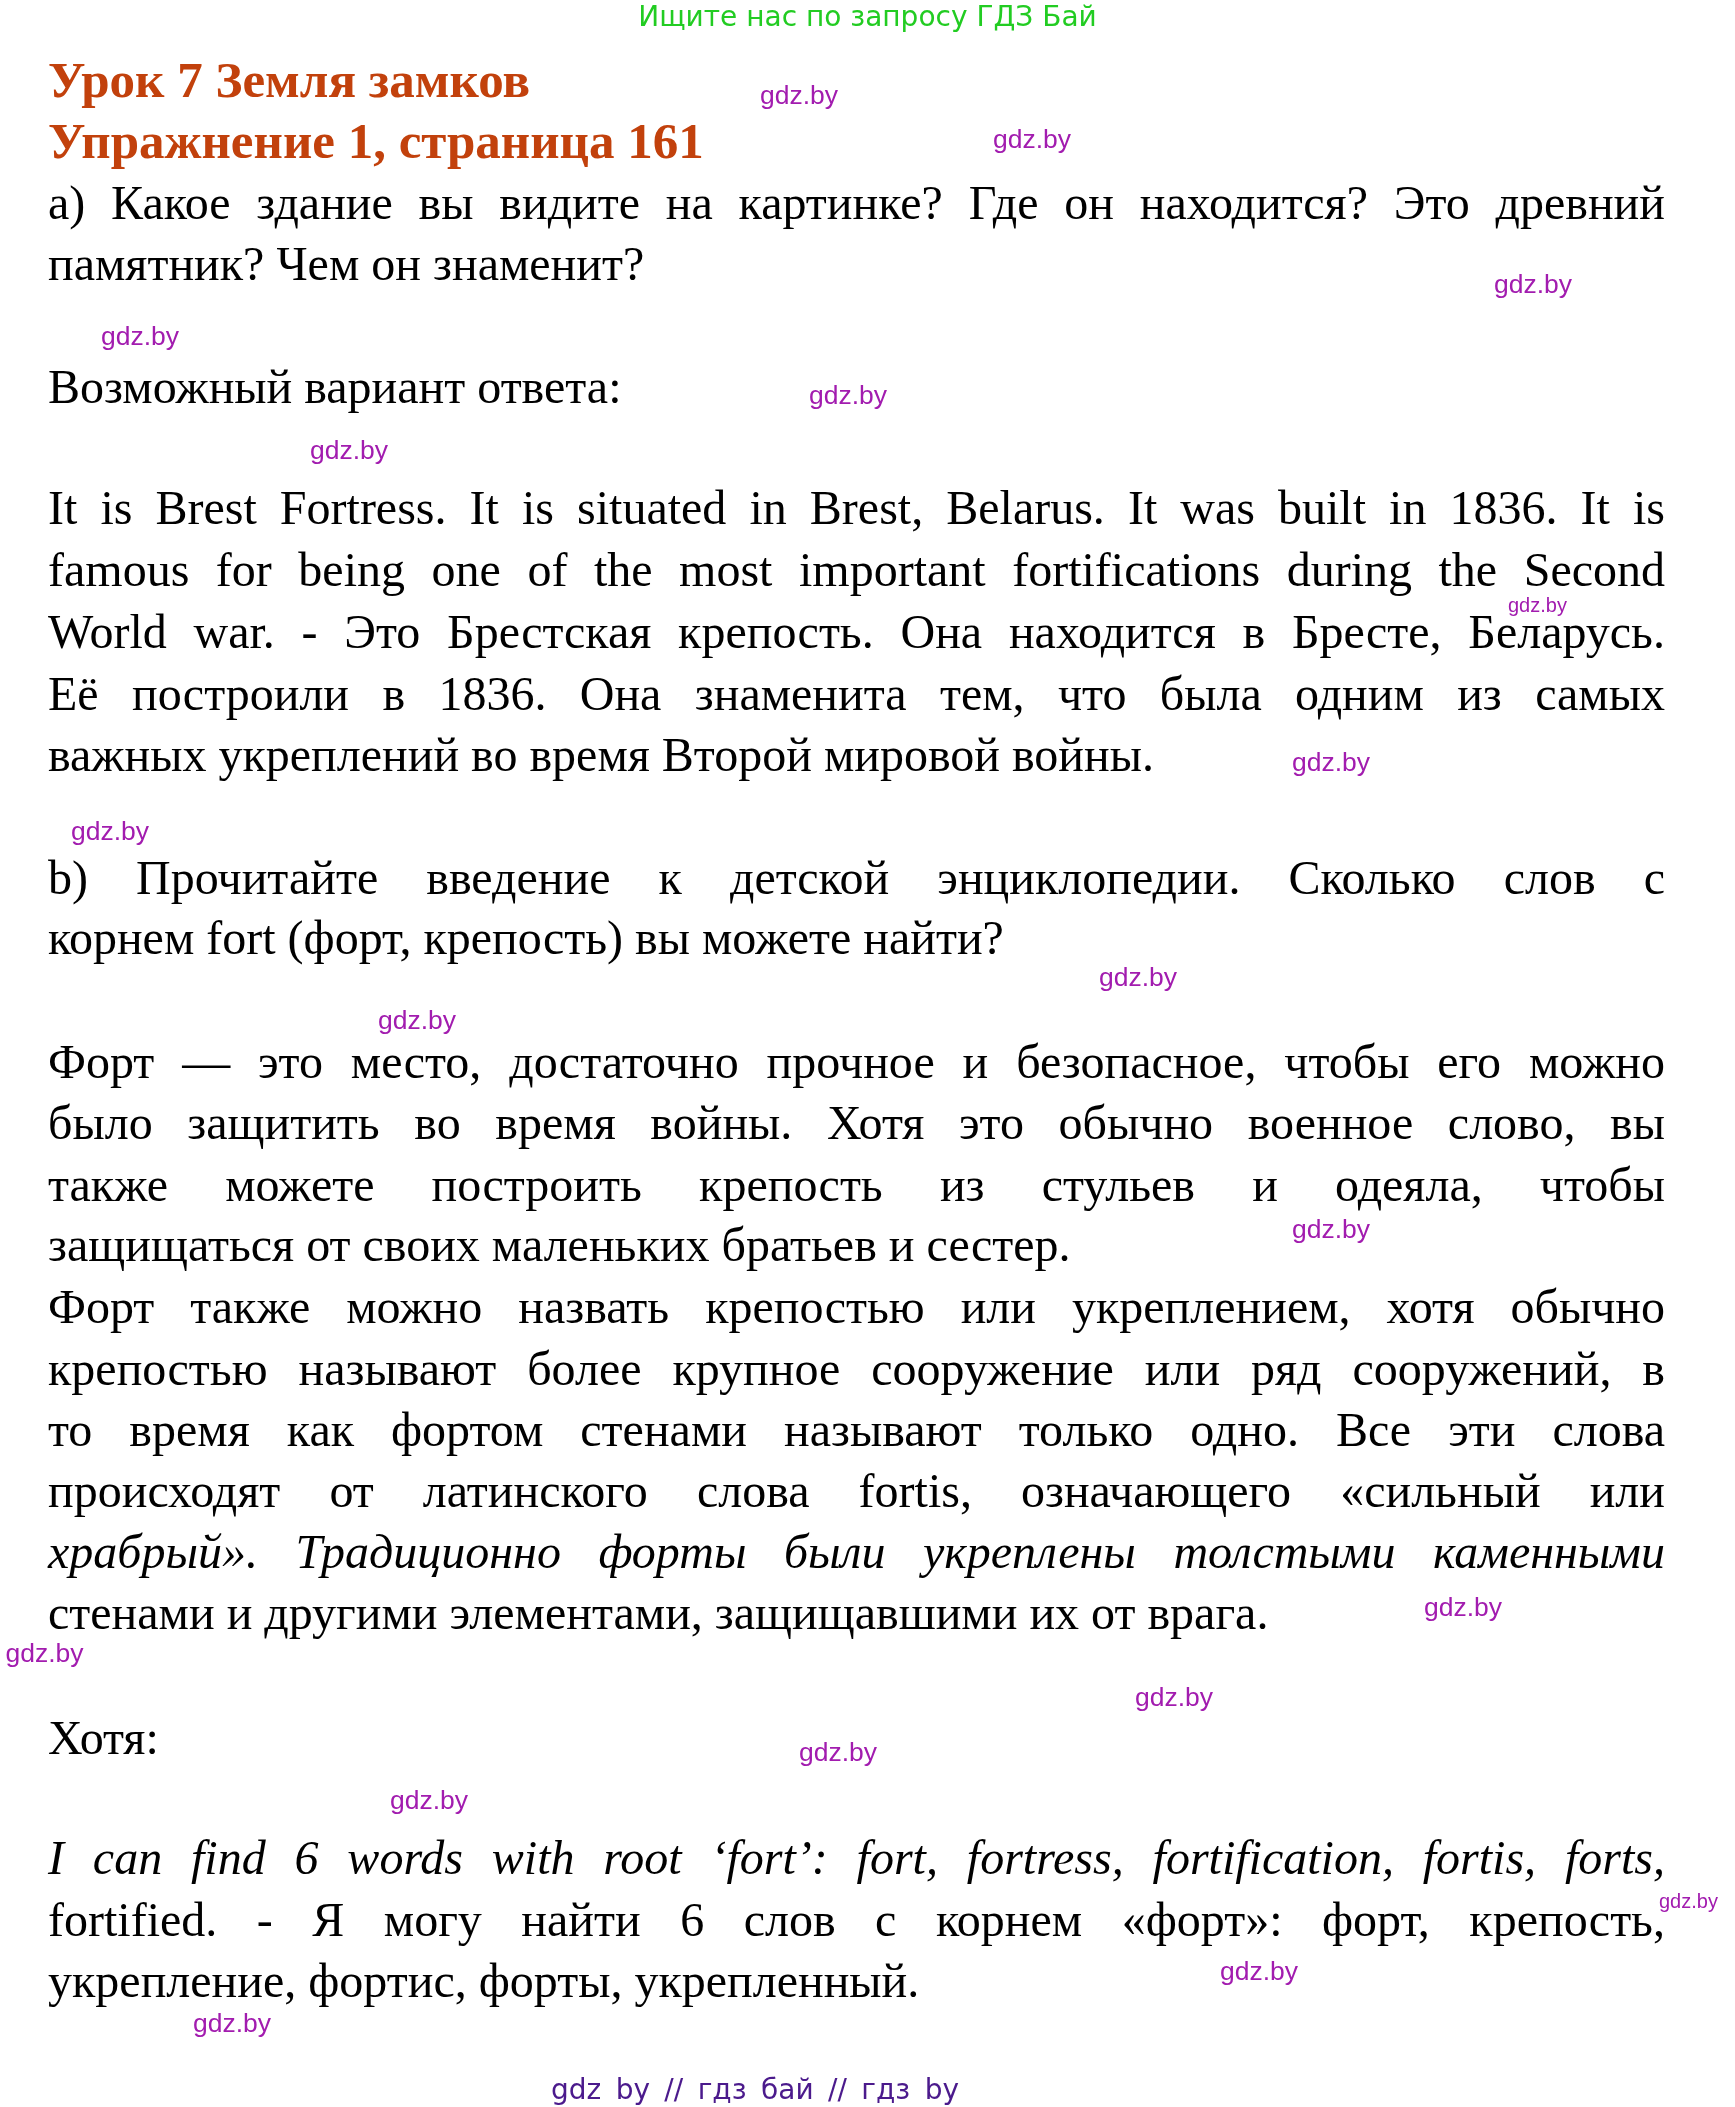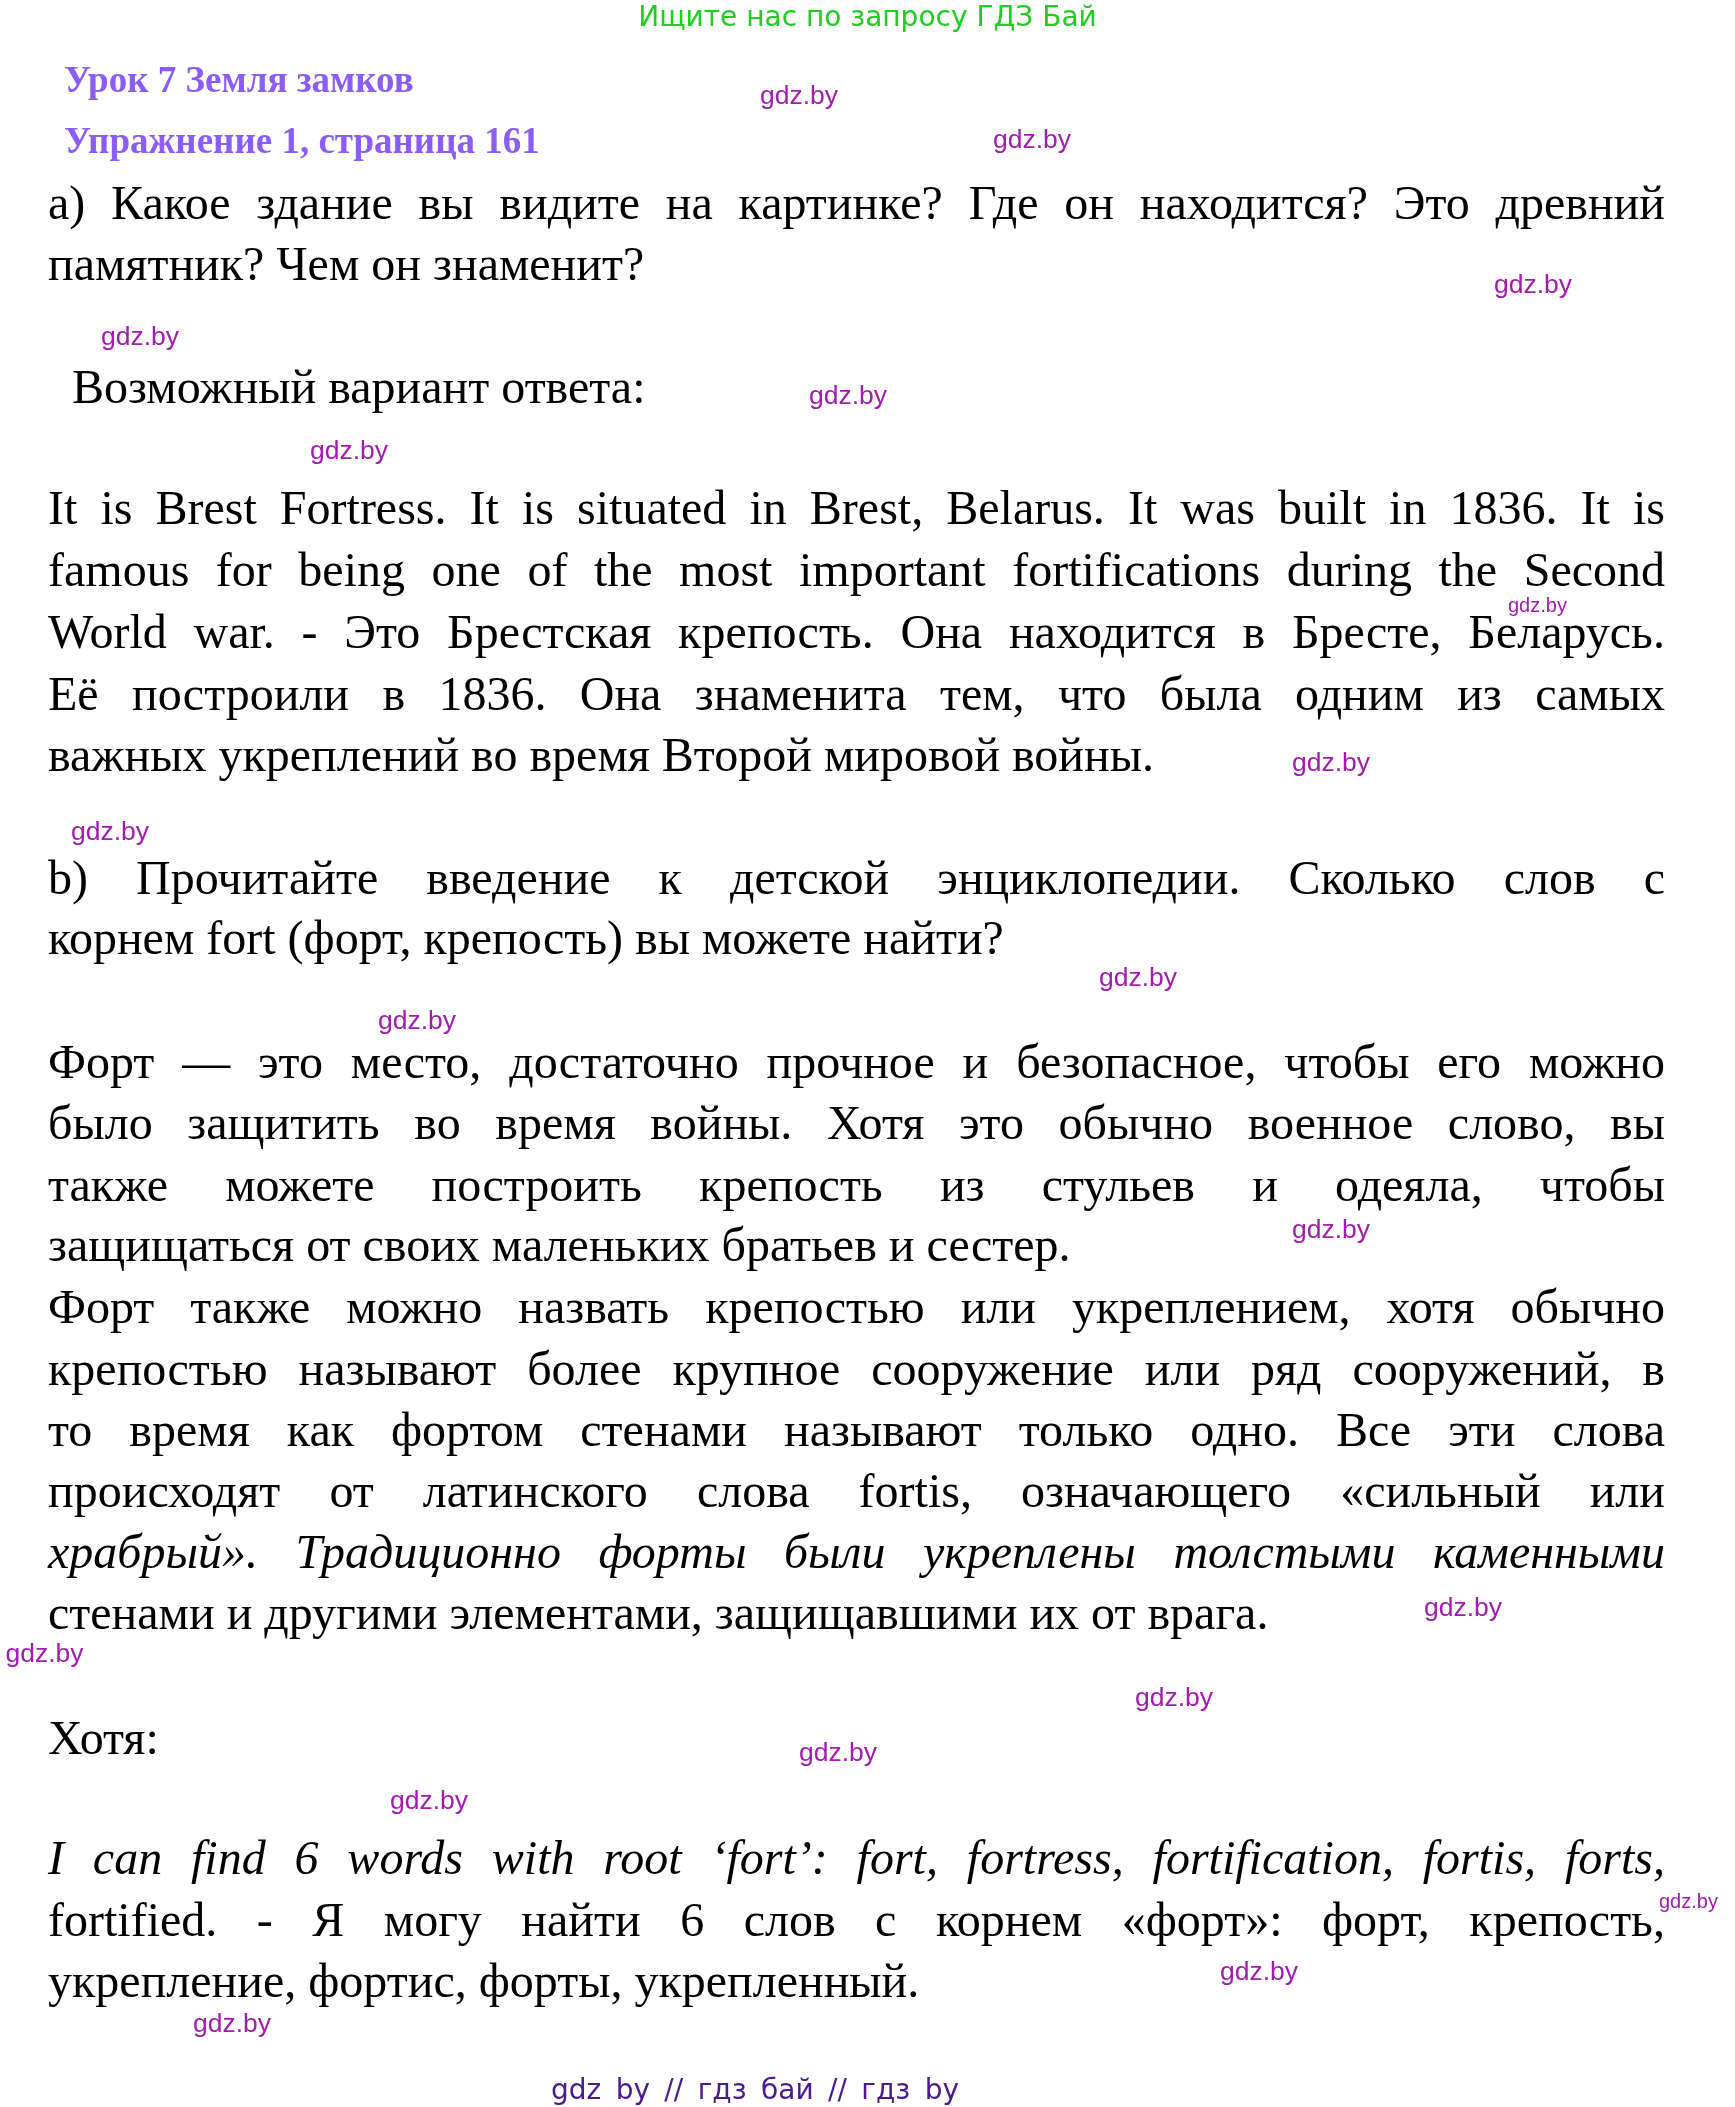--- a/index.html
+++ b/index.html
@@ -1,37 +1,37 @@
 <!DOCTYPE html>
 <html style="font-size:14.6px"><head>
 <meta charset="utf-8">
 <style>
   html, body { margin:0; padding:0; background:#ffffff; }
   body { width:1735px; height:2107px; position:relative; overflow:hidden; }
   .abs { position:absolute; white-space:nowrap; }
   .header-link { left:0; width:1735px; top:-1.8px; text-align:center; font-family:"DejaVu Sans", sans-serif; font-size:28px; color:#22cc22; line-height:37px; }
-  .title { left:64px; font-family:"Liberation Serif", serif; font-weight:bold; font-size:37px; color:#8b5cf6; line-height:58px; }
+  .title { left:48px; font-family:"Liberation Serif", serif; font-weight:bold; font-size:51px; color:#c2410c; line-height:58px; }
   .line { left:48px; width:1617px; font-family:"Liberation Serif", serif; font-size:48px; color:#000; line-height:58px; }
   .just { text-align:justify; text-align-last:justify; }
   .wm { font-family:"Liberation Sans", sans-serif; font-size:26.5px; color:#a21caf; line-height:31px; }
   .wm.small { font-size:20px; }
   .footer-link { left:0; width:1510px; top:2071px; text-align:center; font-family:"DejaVu Sans", sans-serif; font-size:28px; color:#4b1a8c; line-height:37px; word-spacing:5.5px; }
 </style>
 </head>
 <body>
 
 <div class="abs header-link">Ищите нас по запросу ГДЗ Бай</div>
 
 <div class="abs title" style="top:51px;">Урок 7 Земля замков</div>
 <div class="abs title" style="top:112px;">Упражнение 1, страница 161</div>
 
 <div class="abs line just" style="top:174px;">а) Какое здание вы видите на картинке? Где он находится? Это древний</div>
 <div class="abs line" style="top:235px;">памятник? Чем он знаменит?</div>
 
-<div class="abs line" style="top:358px;margin-left:24px;">Возможный вариант ответа:</div>
+<div class="abs line" style="top:358px;">Возможный вариант ответа:</div>
 
 <div class="abs line just" style="top:479px;">It is Brest Fortress. It is situated in Brest, Belarus. It was built in 1836. It is</div>
 <div class="abs line just" style="top:541px;">famous for being one of the most important fortifications during the Second</div>
 <div class="abs line just" style="top:603px;">World war. - Это Брестская крепость. Она находится в Бресте, Беларусь.</div>
 <div class="abs line just" style="top:665px;">Её построили в 1836. Она знаменита тем, что была одним из самых</div>
 <div class="abs line" style="top:726px;">важных укреплений во время Второй мировой войны.</div>
 
 <div class="abs line just" style="top:849px;">b) Прочитайте введение к детской энциклопедии. Сколько слов с</div>
 <div class="abs line" style="top:909px;">корнем fort (форт, крепость) вы можете найти?</div>
 

